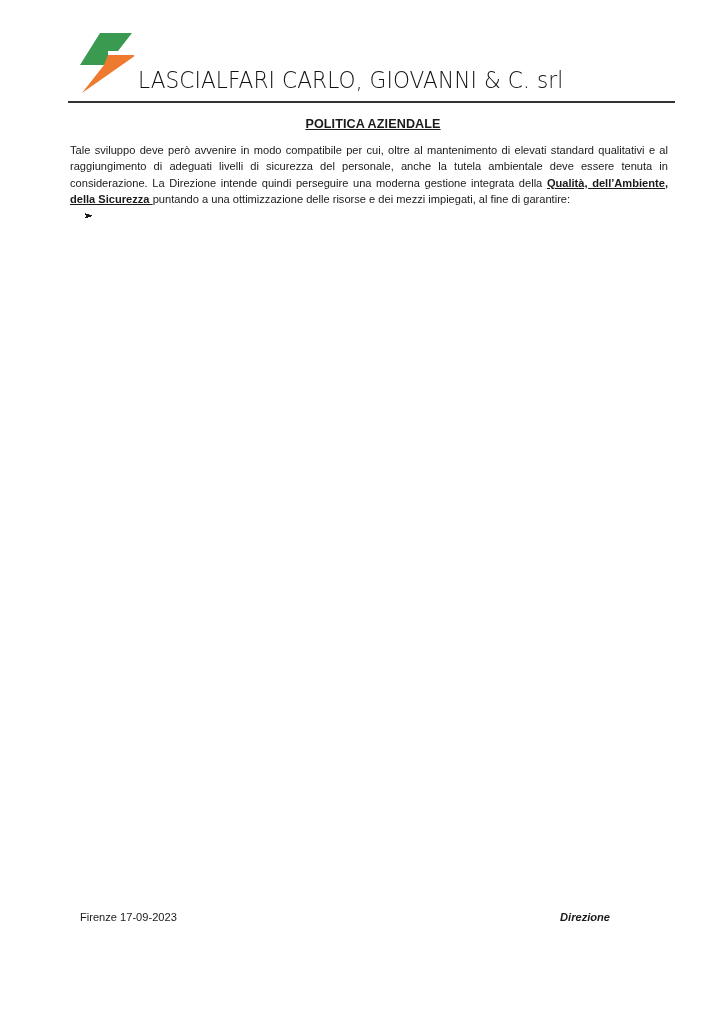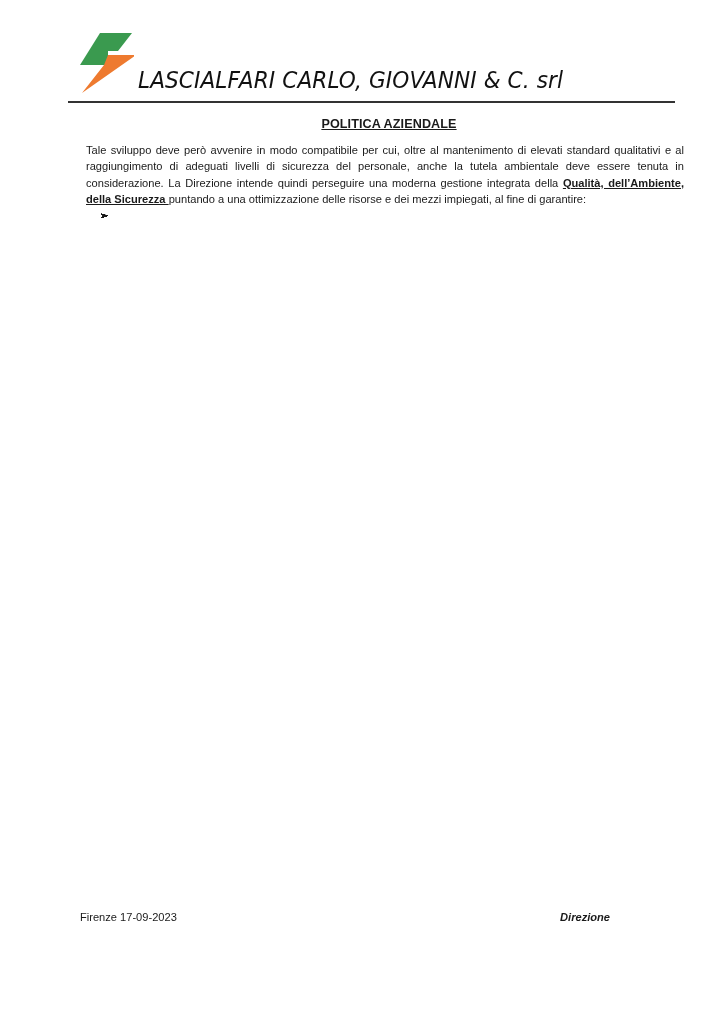--- a/index.html
+++ b/index.html
@@ -1,23 +1,23 @@
 <!DOCTYPE html>
 <html><head>
   <meta charset="utf-8">
   <style>
     html, body { margin: 0; padding: 0; background: #ffffff; }
     body { width: 724px; height: 1024px; position: relative; overflow: hidden;
       font-family: "Liberation Sans", "DejaVu Sans", sans-serif; color: #1a1a1a; }
-    .header { position: absolute; left: 68px; top: 28px; width: 608px; height: 74px; font-style: italic; }
+    .header { position: absolute; left: 68px; top: 28px; width: 608px; height: 74px; }
     .logo { position: absolute; left: 10px; top: 3px; width: 56px; height: 62px; }
     .company { position: absolute; left: 70px; top: 38px; font-size: 23.5px; letter-spacing: 0.1px;
       color: #111; white-space: nowrap; font-family: "DejaVu Sans", sans-serif; font-weight: 300; transform: scaleX(0.92); transform-origin: left top; }
     .header-rule { position: absolute; left: 68px; top: 101px; width: 607px; height: 2px; background: #333; }
-    .content { position: absolute; left: 70px; top: 116px; width: 598px; font-size: 11.1px; line-height: 16.6px; margin-left: 16px; }
+    .content { position: absolute; left: 70px; top: 116px; width: 598px; font-size: 11.1px; line-height: 16.6px; }
     .title { text-align: center; font-weight: bold; text-decoration: underline; font-size: 12.6px; margin: 0 0 9px 8px; letter-spacing: 0.1px; }
     p { margin: 0 0 6px 0; text-align: justify; }
     ul { list-style: none; margin: 0 0 0 0; padding: 0; }
     li { position: relative; padding-left: 38px; text-align: justify; }
     li .bullet { position: absolute; left: 14px; top: 0; font-size: 10px; }
     .hl { font-weight: bold; text-decoration: underline; }
     .footer { position: absolute; top: 911px; left: 80px; width: 530px; font-size: 11.1px; }
     .footer .date { position: absolute; left: 0; }
     .footer .sign { position: absolute; right: 0; font-weight: bold; font-style: italic; }
     .para-after { margin: 0; }

